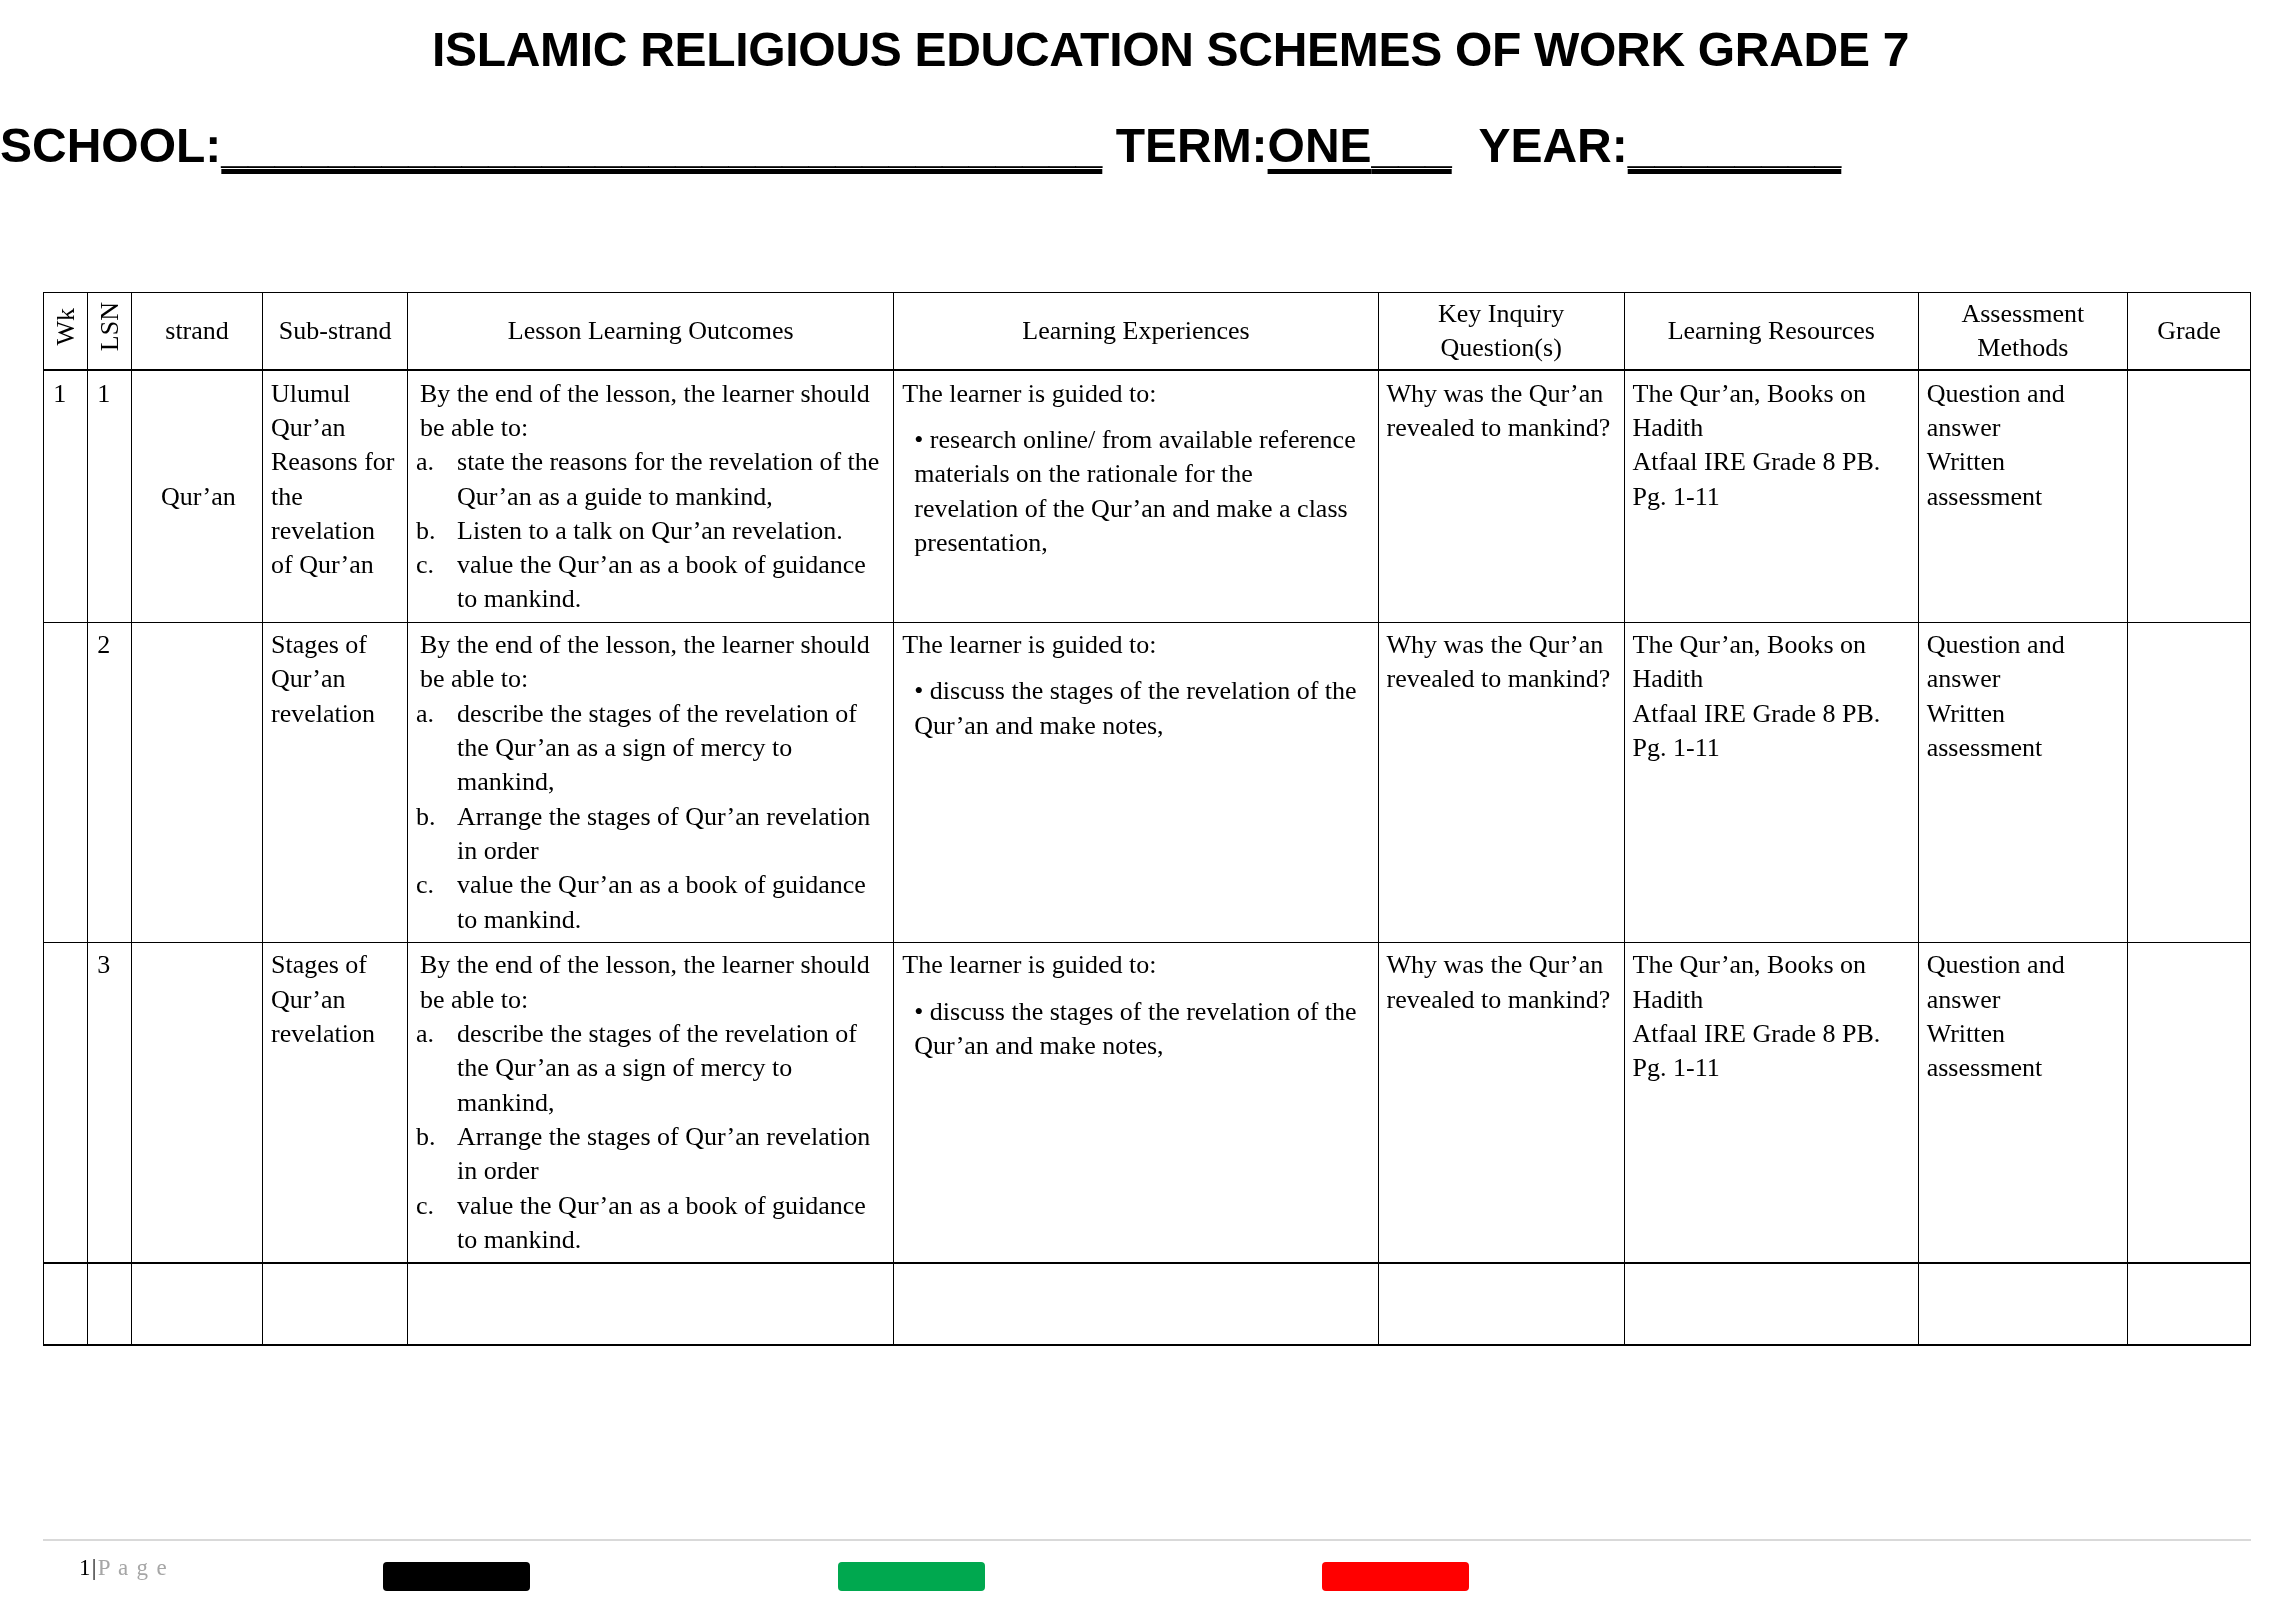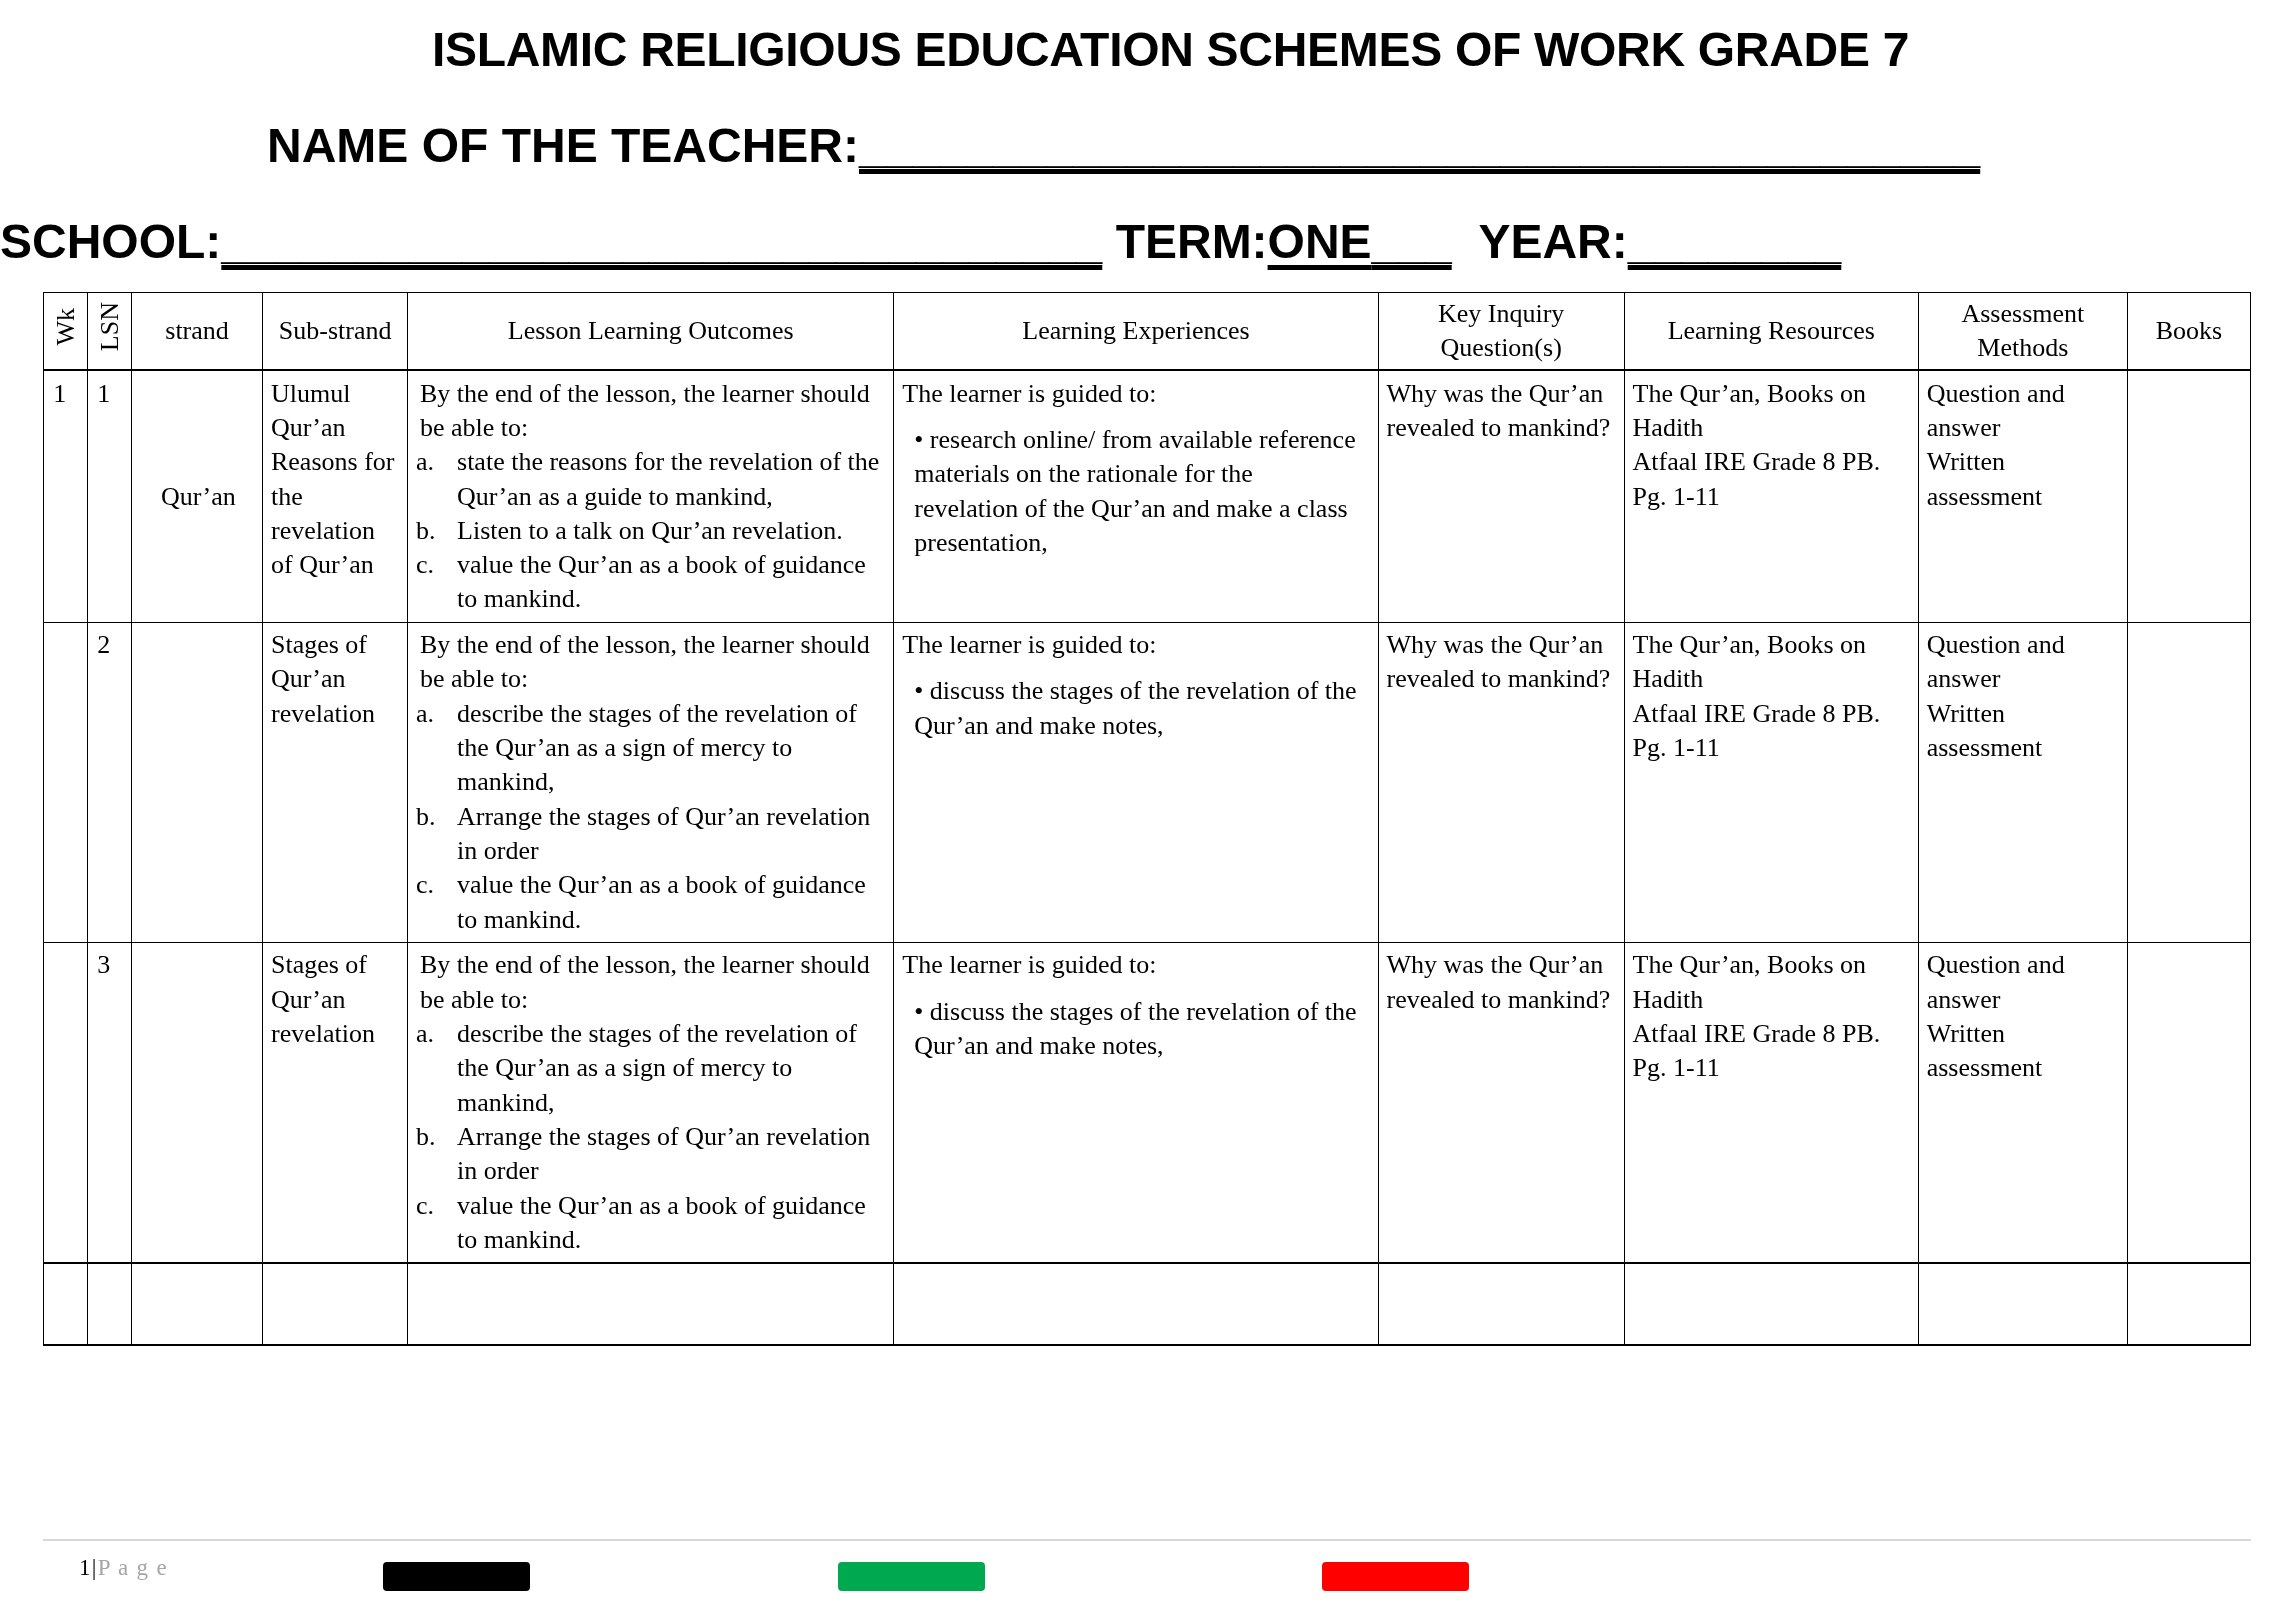--- a/index.html
+++ b/index.html
@@ -181,23 +181,20 @@
 </style>
 </head>
 <body>
 
 <div class="page">
 
   <div class="heading-block">
 
     <div class="doc-title">ISLAMIC RELIGIOUS EDUCATION SCHEMES OF WORK GRADE 7</div>
 
-    <div class="teacher-line">
-      <span>NAME OF THE TEACHER:</span><span class="blank-rule">__________________________________________</span>
-    </div>
 
     <div class="school-line">
       <span>SCHOOL:</span><span class="blank-rule">_________________________________</span><span>&nbsp;</span><span>TERM:</span><span class="term-value">ONE</span><span class="blank-rule">___</span><span>&nbsp;&nbsp;</span><span>YEAR:</span><span class="blank-rule">________</span>
     </div>
   </div>
 
   <table class="sow-table">
     <colgroup>
       <col class="c-wk">
         <col class="c-lsn">
@@ -224,21 +221,21 @@
         <th>Learning Experiences</th>
         <th>
           <span>Key Inquiry</span><br>
           <span>Question(s)</span>
         </th>
         <th>Learning Resources</th>
         <th>
           <span>Assessment</span><br>
           <span>Methods</span>
         </th>
-        <th>Books</th>
+        <th>Grade</th>
       </tr>
     </thead>
     <tbody>
         <tr>
           <td class="num">1</td>
           <td class="num">1</td>
           <td class="strand-cell">Qur’an</td>
           <td>Ulumul Qur’an Reasons for the revelation of Qur’an</td>
           <td>
             <div class="intro">By the end of the lesson, the learner should be able to:</div>

